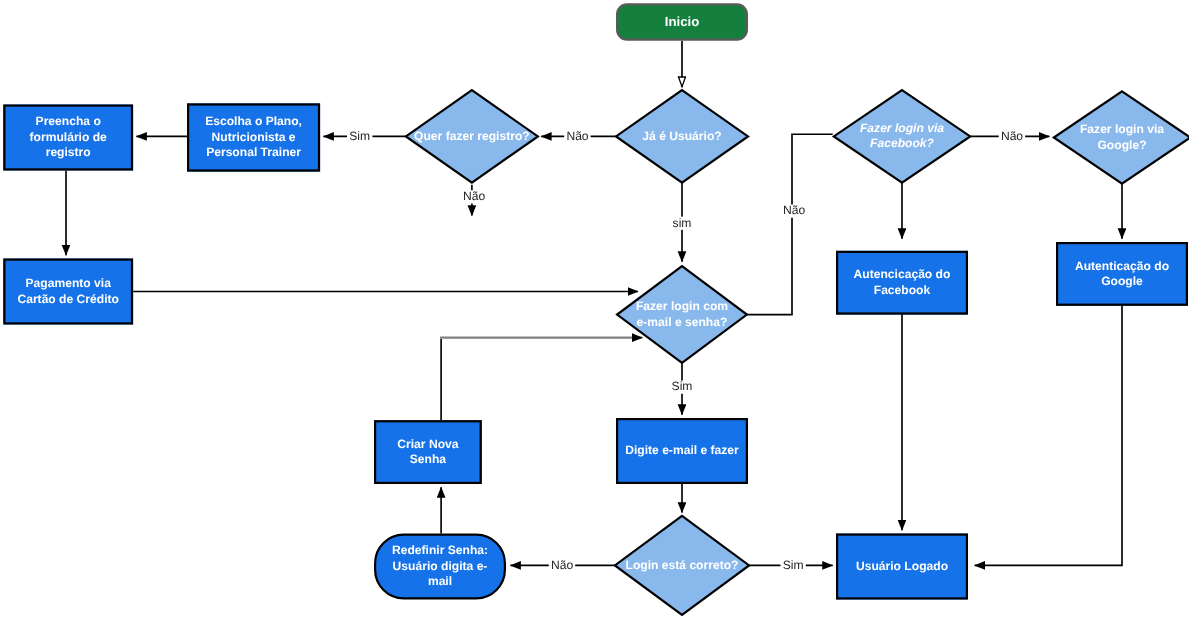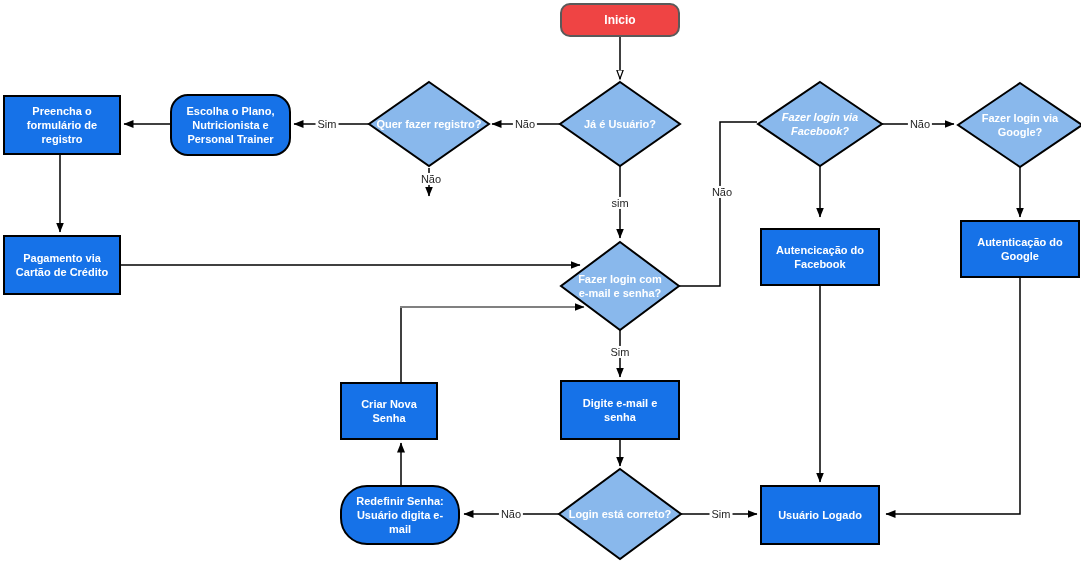--- a/index.html
+++ b/index.html
@@ -17,21 +17,21 @@
   .process {
     background: #1672E8;
     border: 2px solid #000000;
     color: #ffffff;
     font-weight: bold;
     font-size: 11px;
     line-height: 1.3;
     padding: 2px 4px;
   }
   .terminator {
-    background: #ef4444;
+    background: #15803d;
     border: 2px solid #5A5A5A;
     border-radius: 10px;
     color: #ffffff;
     font-weight: bold;
     font-size: 12px;
   }
   .diamond-label {
     position: absolute;
     display: flex; align-items: center; justify-content: center; text-align: center;
     color: #ffffff; font-weight: bold; font-size: 11px; line-height: 1.3;
@@ -94,37 +94,37 @@
       <polygon points="820,82 882,124 820,166 758,124"></polygon>
       <polygon points="1020,83 1082,125 1020,167 958,125"></polygon>
       <polygon points="620,469 681,514 620,559 559,514"></polygon>
     </g>
   </svg>
 
   <div class="node terminator" style="left:560px; top:3px; width:120px; height:34px;">
     <span>Inicio</span>
   </div>
 
-  <div class="node process" style="left:170px; top:94px; width:121px; height:62px;border-radius:18px;">
+  <div class="node process" style="left:170px; top:94px; width:121px; height:62px;">
     <span>Escolha o Plano, Nutricionista e Personal Trainer</span>
   </div>
   <div class="node process" style="left:3px; top:95px; width:118px; height:60px;">
     <span>Preencha o formulário de registro</span>
   </div>
   <div class="node process" style="left:3px; top:235px; width:118px; height:60px;">
     <span>Pagamento via Cartão de Crédito</span>
   </div>
   <div class="node process" style="left:760px; top:228px; width:120px; height:58px;">
     <span>Autencicação do Facebook</span>
   </div>
   <div class="node process" style="left:960px; top:220px; width:120px; height:58px;">
     <span>Autenticação do Google</span>
   </div>
   <div class="node process" style="left:560px; top:380px; width:120px; height:60px;">
-    <span>Digite e-mail e senha</span>
+    <span>Digite e-mail e fazer</span>
   </div>
   <div class="node process" style="left:340px; top:382px; width:98px; height:58px;">
     <span>Criar Nova Senha</span>
   </div>
   <div class="node process" style="left:340px; top:485px; width:120px; height:60px;border-radius:27px;">
     <span>Redefinir Senha: Usuário digita e-mail</span>
   </div>
   <div class="node process" style="left:760px; top:485px; width:120px; height:60px;">
     <span>Usuário Logado</span>
   </div>

